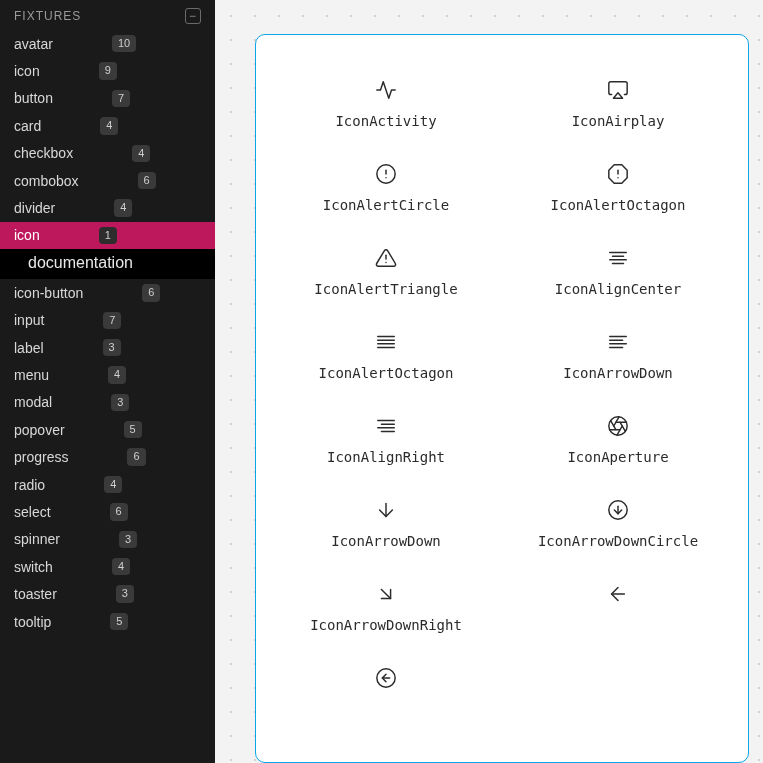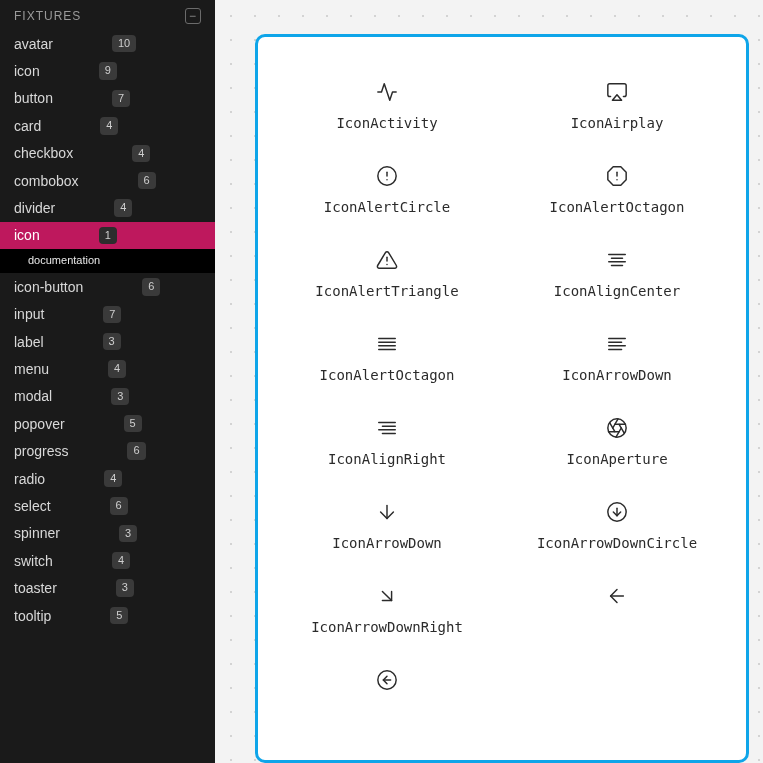--- a/index.html
+++ b/index.html
@@ -56,21 +56,21 @@
     border-radius: 4px;
     padding: 1px 6px;
     min-width: 16px;
     text-align: center;
     line-height: 1.4;
     margin-left: 44px;
   }
   .fixture-item.active .badge { background: #2d2d2d; }
   .fixture-sub {
     padding: 5px 14px 7px 28px;
-    font-size: 11px;
+    font-size: 16px;
     color: #e8e8e8;
     background: #000;
     cursor: pointer;
   }
 
   
   .main {
     flex: 1;
     height: 100%;
     background: #f3f3f3;
@@ -84,21 +84,21 @@
     background-size: 24px 24px;
     background-position: 4px 4px;
   }
   .canvas-card {
     position: absolute;
     left: 40px;
     top: 34px;
     right: 14px;
     bottom: 0;
     background: #fff;
-    border: 3px solid #0ea5e9;
+    border: 1px solid #0ea5e9;
     border-radius: 10px;
     padding: 44px 24px 0 24px;
     overflow: hidden;
     text-align: center;
   }
   .icon-grid {
     display: grid;
     grid-template-columns: 1fr 1fr;
     row-gap: 34px;
     column-gap: 20px;

